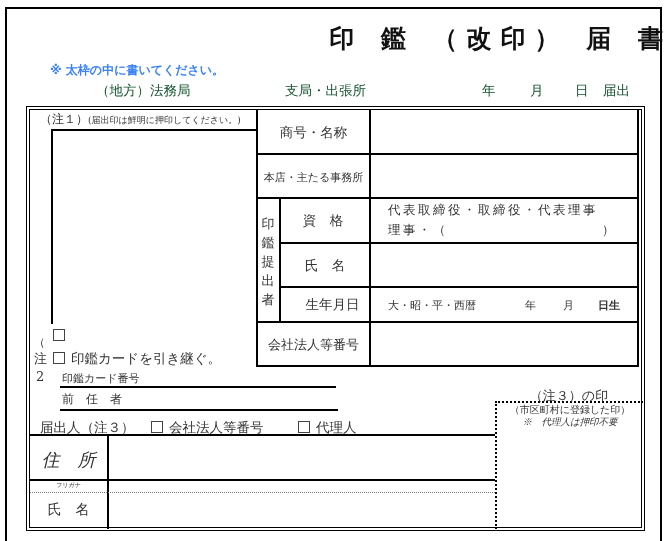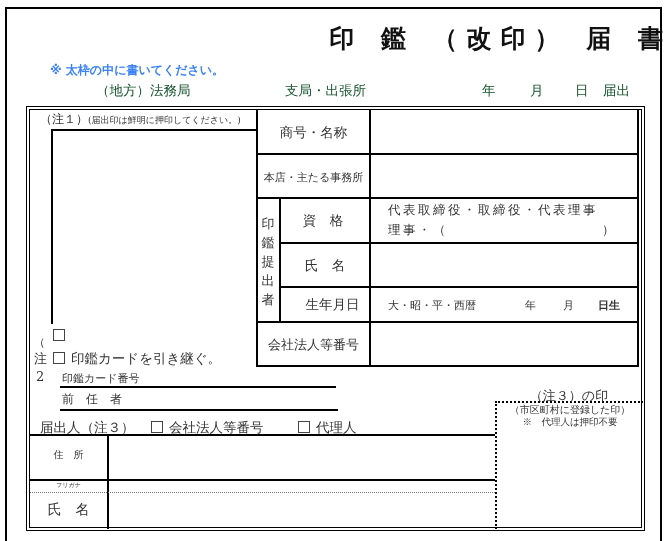--- a/index.html
+++ b/index.html
@@ -96,34 +96,34 @@
   <span class="chk"></span><span>印鑑カードを引き継ぐ。</span>
 </div>
 <div class="lbl" style="left:62px; top:371px; font-size:11px;">印鑑カード番号</div>
 <div class="ln" style="left:60px; top:386px; width:276px; height:2px;"></div>
 <div class="lbl" style="left:62px; top:391px; font-size:12px; white-space:pre;">前　任　者</div>
 <div class="ln" style="left:60px; top:409px; width:278px; height:2px;"></div>
 
 <div class="abs dotted-box"></div>
 <div class="lbl" style="left:495px; top:387px; width:148px; font-size:13px;">（注３）の印</div>
 <div class="lbl" style="left:497px; top:403px; width:146px; font-size:10px;">（市区町村に登録した印）</div>
-<div class="lbl" style="left:497px; top:416px; width:146px; font-size:9.5px; white-space:pre;">※　代理人は押印不要</div>
+<div class="lbl" style="left:497px; top:416px; width:146px; font-size:9.5px; white-space:pre;font-style:italic;">※　代理人は押印不要</div>
 
 <div class="lbl" style="left:40px; top:419px; text-align:right;">届出人（注３）</div>
 <div class="lbl" style="left:151px; top:419px; text-align:left;">
   <span class="chk"></span><span>会社法人等番号</span>
 </div>
 <div class="lbl" style="left:298px; top:419px; text-align:right;">
   <span class="chk"></span><span>代理人</span>
 </div>
 
 <div class="ln" style="left:30px; top:434px; width:465px; height:2px;"></div>
 <div class="ln" style="left:107px; top:434px; width:2px; height:95px;"></div>
 <div class="ln" style="left:30px; top:479px; width:465px; height:2px;"></div>
 <div class="abs" style="left:30px; top:492px; width:465px; border-top:1px dotted #777;"></div>
 
-<div class="lbl" style="left:30px; top:448px; width:77px; white-space:pre; font-size:10px;">住　所</div>
+<div class="lbl" style="left:30px; top:448px; width:77px; white-space:pre; font-size:18px;font-style:italic;">住　所</div>
 <div class="abs" style="left:110px; top:437px; width:384px; height:41px;"></div>
 
 <div class="lbl" style="left:30px; top:481px; width:77px; font-size:6px;">フリガナ</div>
 <div class="abs" style="left:110px; top:482px; width:384px; height:9px;"></div>
 <div class="lbl" style="left:30px; top:501px; width:77px; white-space:pre; font-size:14px;">氏　名</div>
 <div class="abs" style="left:110px; top:494px; width:384px; height:34px;"></div>
 
 </body></html>

